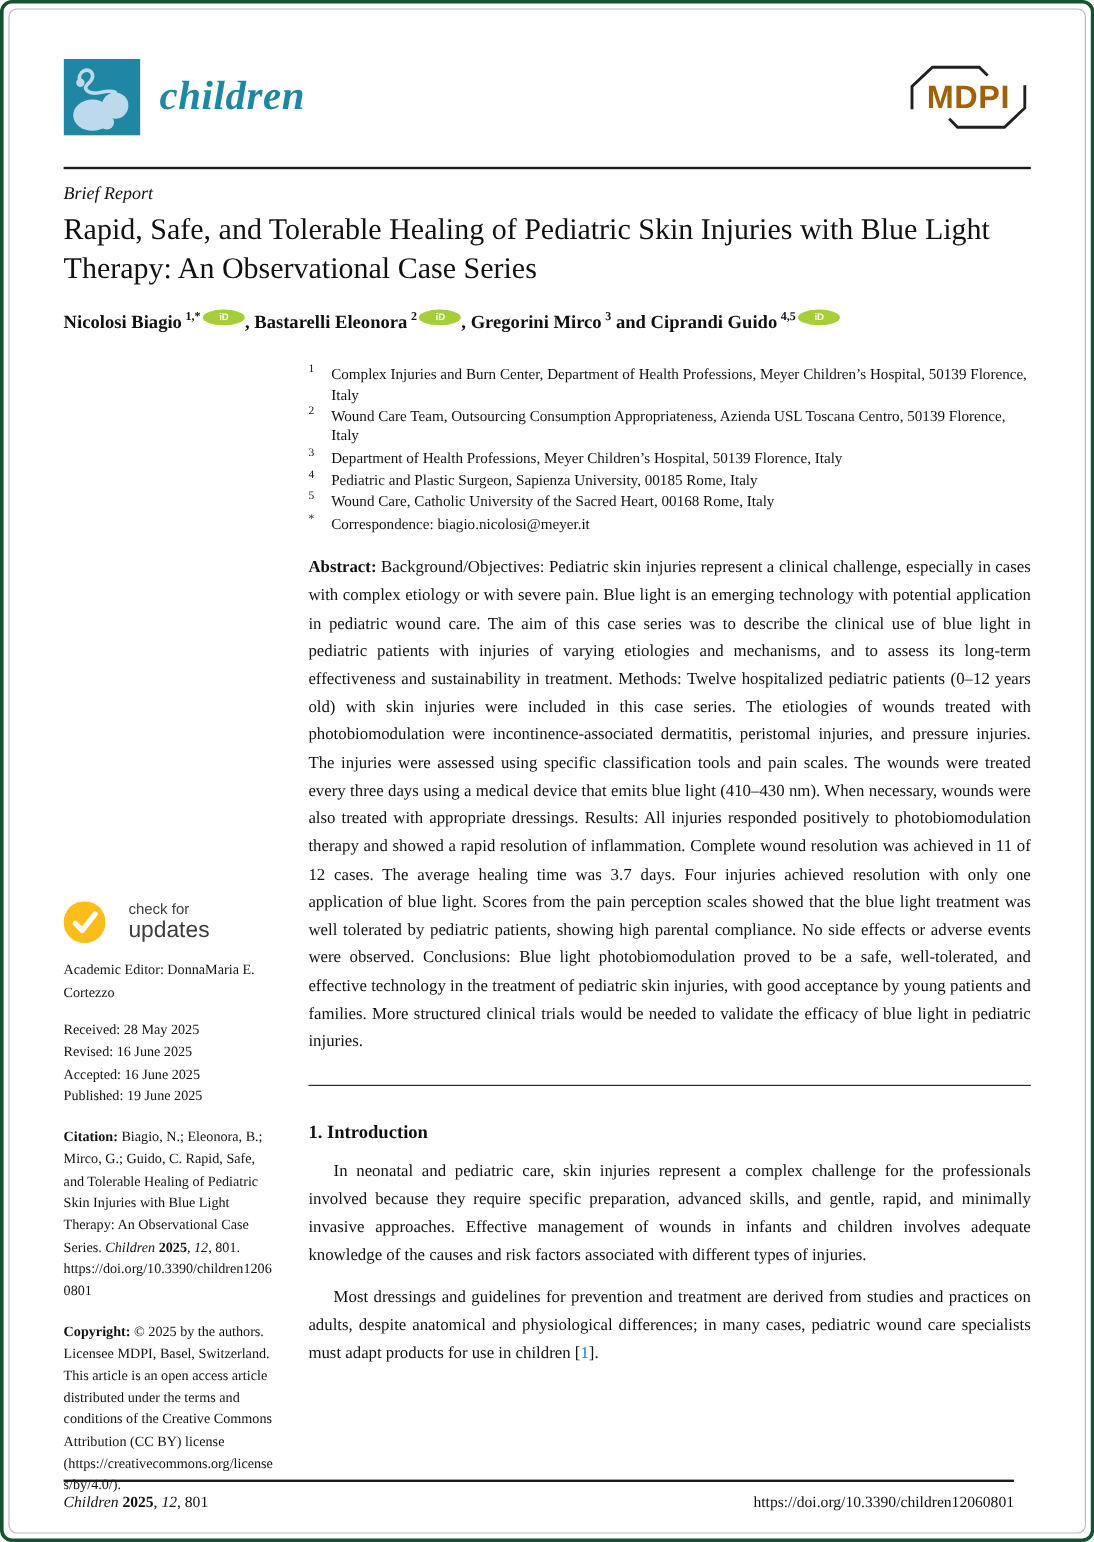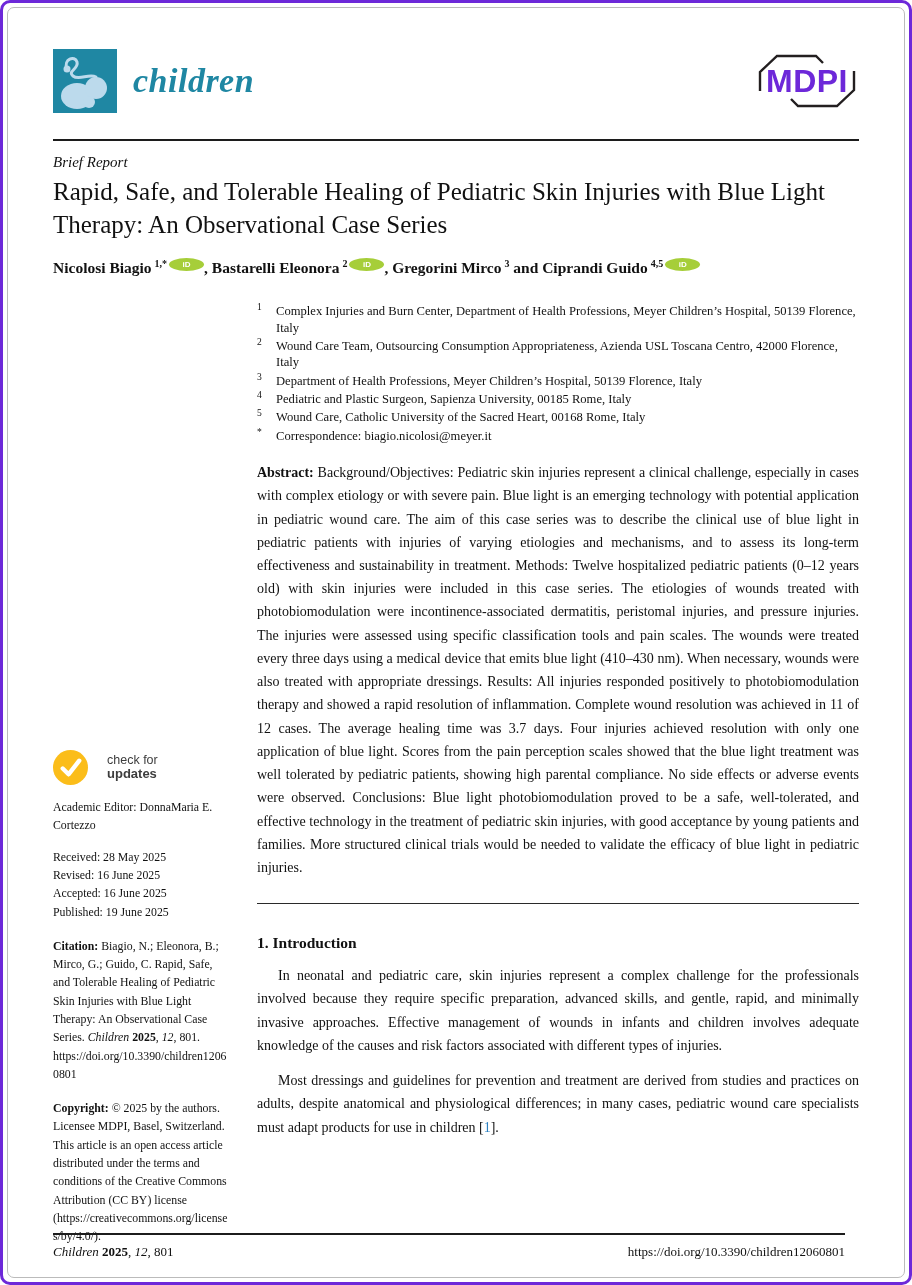--- a/index.html
+++ b/index.html
@@ -1,39 +1,39 @@
 <!DOCTYPE html>
 <html><head>
 <meta charset="utf-8">
 <title>Paper Recreation</title>
 <style>
   html,body { margin:0; padding:0; background:#ffffff; }
   .page {
     position:relative; width:912px; height:1285px; box-sizing:border-box;
-    border:3px solid #6d28d9; border-radius:10px; overflow:hidden;
+    border:3px solid #14532d; border-radius:10px; overflow:hidden;
     background:#ffffff; color:#111;
     font-family:"Liberation Serif", serif;
   }
   .inner-frame {
     position:absolute; inset:4px; border:1px solid #bbbbbb; border-radius:7px;
     pointer-events:none;
   }
   .page-content { position:absolute; inset:0; padding:0 50px; box-sizing:border-box; }
 
   
   .header-row { display:flex; justify-content:space-between; align-items:flex-start; padding-top:46px; }
   .logo-group { display:flex; align-items:center; gap:16px; }
   .logo-square { width:64px; height:64px; display:block; }
   .journal-name { font-style:italic; font-weight:bold; font-size:34px; color:#1f87a3; letter-spacing:.5px; }
   .mdpi-logo { position:relative; width:104px; height:60px; margin-top:2px; }
   .mdpi-logo svg { position:absolute; inset:0; }
   .mdpi-text {
     position:absolute; inset:0; display:flex; align-items:center; justify-content:center;
-    font-family:"Liberation Sans", sans-serif; font-weight:bold; font-size:32px;
-    letter-spacing:.5px; color:#6d28d9;
+    font-family:"Liberation Sans", sans-serif; font-weight:bold; font-size:27px;
+    letter-spacing:.5px; color:#a16207;
   }
   .header-rule { border:none; border-top:2px solid #1c1c1c; margin:26px 0 0 0; }
 
   
   .article-type { font-style:italic; font-size:15px; margin-top:13px; }
   .article-title { font-size:25px; font-weight:normal; line-height:1.3; margin-top:5px; max-width:830px; }
   .authors { font-size:15.5px; font-weight:bold; margin-top:17px; }
   .authors sup { font-size:10px; margin-left:3px; }
   .orcid {
     display:inline-block; width:35px; height:13px; border-radius:50%;
@@ -43,21 +43,21 @@
   }
 
   
   .content { display:flex; margin-top:26px; }
   .sidebar { width:178px; flex:0 0 178px; padding-top:447px; font-size:11.8px; line-height:1.55; overflow-wrap:anywhere; }
   .main { flex:1; padding-left:26px; }
 
   .badge { display:flex; align-items:center; gap:19px; cursor:pointer; }
   .badge-circle { width:35px; height:35px; flex:0 0 35px; }
   .badge-text { font-family:"Liberation Sans",sans-serif; color:#3d3d3d; font-size:12.5px; line-height:1.12; }
-  .badge-text .b2 { font-weight:bold; font-size:13px; }
+  .badge-text .b2 { font-weight:normal; font-size:19px; }
   .sb-block { margin-top:13px; }
   .sb-cite { margin-top:16px; }
   .sb-copy { margin-top:16px; }
   .sb-label { font-weight:bold; }
 
   .affiliations { font-size:12.6px; line-height:1.3; }
   .aff-row { display:flex; margin-bottom:2px; }
   .aff-marker { width:19px; flex:0 0 19px; font-size:9.6px; position:relative; top:-2px; }
   .aff-text { flex:1; }
 
@@ -148,21 +148,21 @@
 
       <div class="main">
 
         <div class="affiliations">
           <div class="aff-row">
             <span class="aff-marker">1</span>
             <span class="aff-text">Complex Injuries and Burn Center, Department of Health Professions, Meyer Children’s Hospital, 50139 Florence, Italy</span>
           </div>
           <div class="aff-row">
             <span class="aff-marker">2</span>
-            <span class="aff-text">Wound Care Team, Outsourcing Consumption Appropriateness, Azienda USL Toscana Centro, 42000 Florence, Italy</span>
+            <span class="aff-text">Wound Care Team, Outsourcing Consumption Appropriateness, Azienda USL Toscana Centro, 50139 Florence, Italy</span>
           </div>
           <div class="aff-row">
             <span class="aff-marker">3</span>
             <span class="aff-text">Department of Health Professions, Meyer Children’s Hospital, 50139 Florence, Italy</span>
           </div>
           <div class="aff-row">
             <span class="aff-marker">4</span>
             <span class="aff-text">Pediatric and Plastic Surgeon, Sapienza University, 00185 Rome, Italy</span>
           </div>
           <div class="aff-row">

